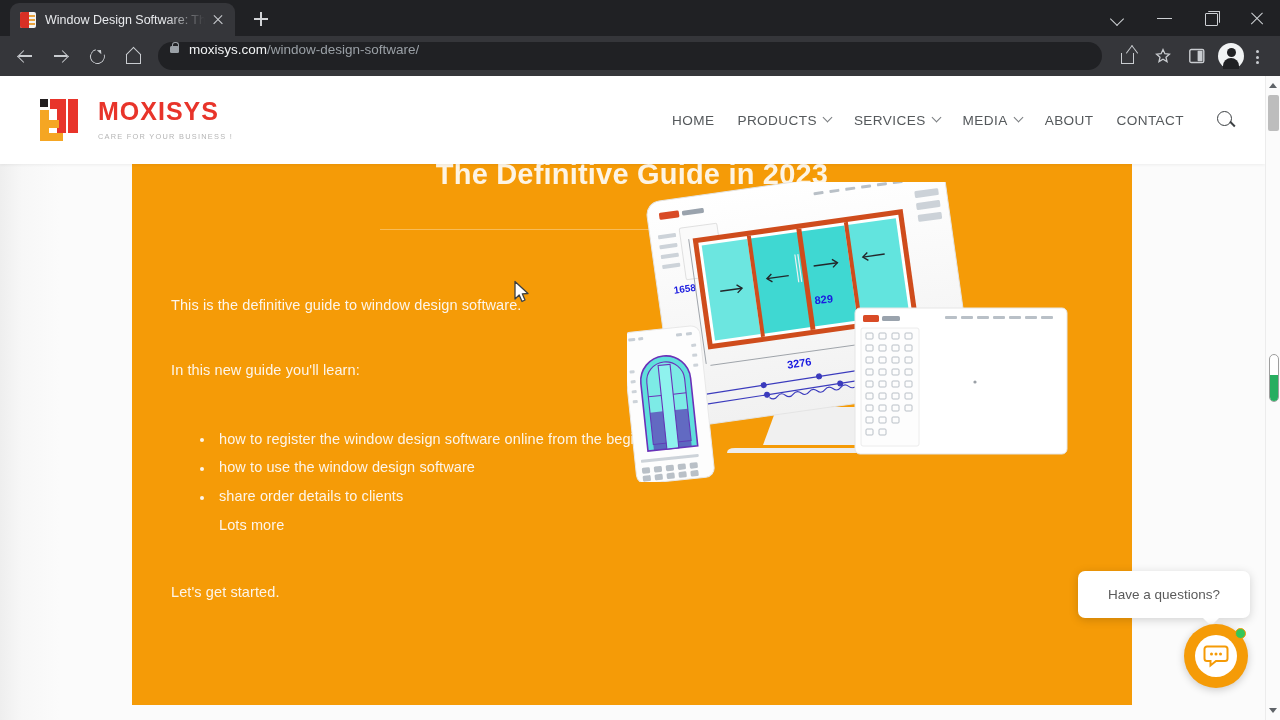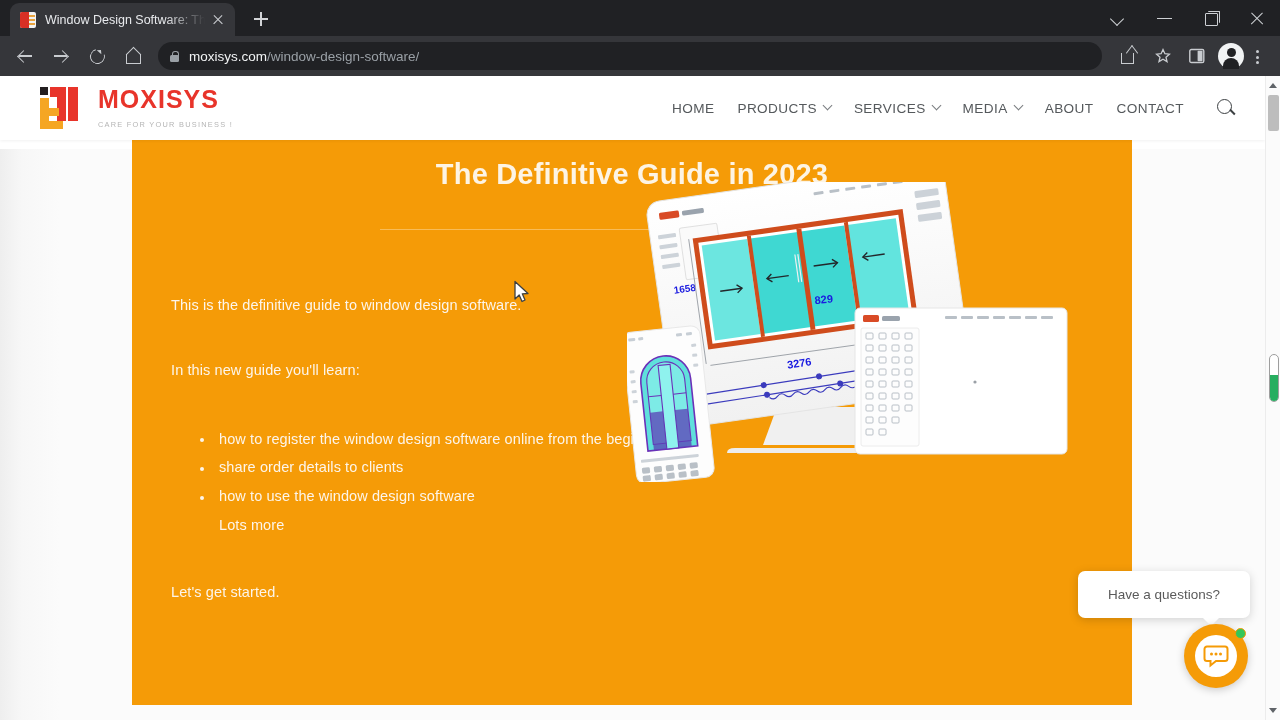--- a/index.html
+++ b/index.html
@@ -120,21 +120,21 @@
     border:1.5px solid #c9ccd0; border-top:none;
   }
   .home::after{
     content:""; position:absolute; left:9.5px; top:8.2px; width:10px; height:10px;
     border-top:1.5px solid #c9ccd0; border-right:1.5px solid #c9ccd0;
     transform:rotate(-45deg);
   }
 
   .omnibox {
     flex:1; height:28px; background:#202124; border-radius:14px;
-    display:flex; align-items:center; padding:0 12px; margin:0 8px 0 4px;
+    display:flex; align-items:flex-start; padding:0 12px; margin:0 8px 0 4px;
     min-width:0;
   }
   .lock {
     width:9px; height:11px; position:relative; flex:0 0 9px; margin-right:10px;
   }
   .lock::before{
     content:""; position:absolute; left:0; bottom:0; width:9px; height:7px;
     background:#9aa0a6; border-radius:1.5px;
   }
   .lock::after{
@@ -178,21 +178,21 @@
   .ic-menu-dots span:nth-child(3){ top:20px; }
 
   
   .viewport {
     position:absolute; left:0; top:76px; width:1280px; height:644px;
     background:#fff; overflow:hidden;
   }
 
   
   .site-header{
-    position:absolute; left:0; top:0; width:1265px; height:64px;
+    position:absolute; left:0; top:0; width:1265px; height:88px;
     background:#fff; display:flex; align-items:center; z-index:6;
     box-shadow:0 1px 3px rgba(0,0,0,.06);
   }
   .logo { margin-left:38px; display:flex; align-items:center; }
   .logo-mark { width:56px; height:46px; position:relative; flex:0 0 56px; }
   .logo-text { margin-left:4px; }
   .logo-word {
     font-size:25px; font-weight:bold; color:#e8342a; letter-spacing:1px;
     line-height:1;
   }
@@ -388,22 +388,22 @@
         <div class="hero-inner">
 
           <h1 class="hero-title">The Definitive Guide in 2023</h1>
           <div class="hero-divider"></div>
 
           <div class="hero-copy">
             <p class="copy-line">This is the definitive guide to window design software.</p>
             <p class="copy-line">In this new guide you'll learn:</p>
             <ul class="copy-list">
               <li>how to register the window design software online from the beginning</li>
+              <li>how to use the window design software</li>
               <li>share order details to clients</li>
-              <li>how to use the window design software</li>
               <li class="nobullet">Lots more</li>
             </ul>
             <p class="copy-end">Let's get started.</p>
           </div>
 
           <div class="art">
             <svg width="470" height="300" viewBox="0 0 470 300">
               <defs>
                 <linearGradient id="scr" x1="0" y1="0" x2="0" y2="1">
                   <stop offset="0" stop-color="#ffffff"></stop>

